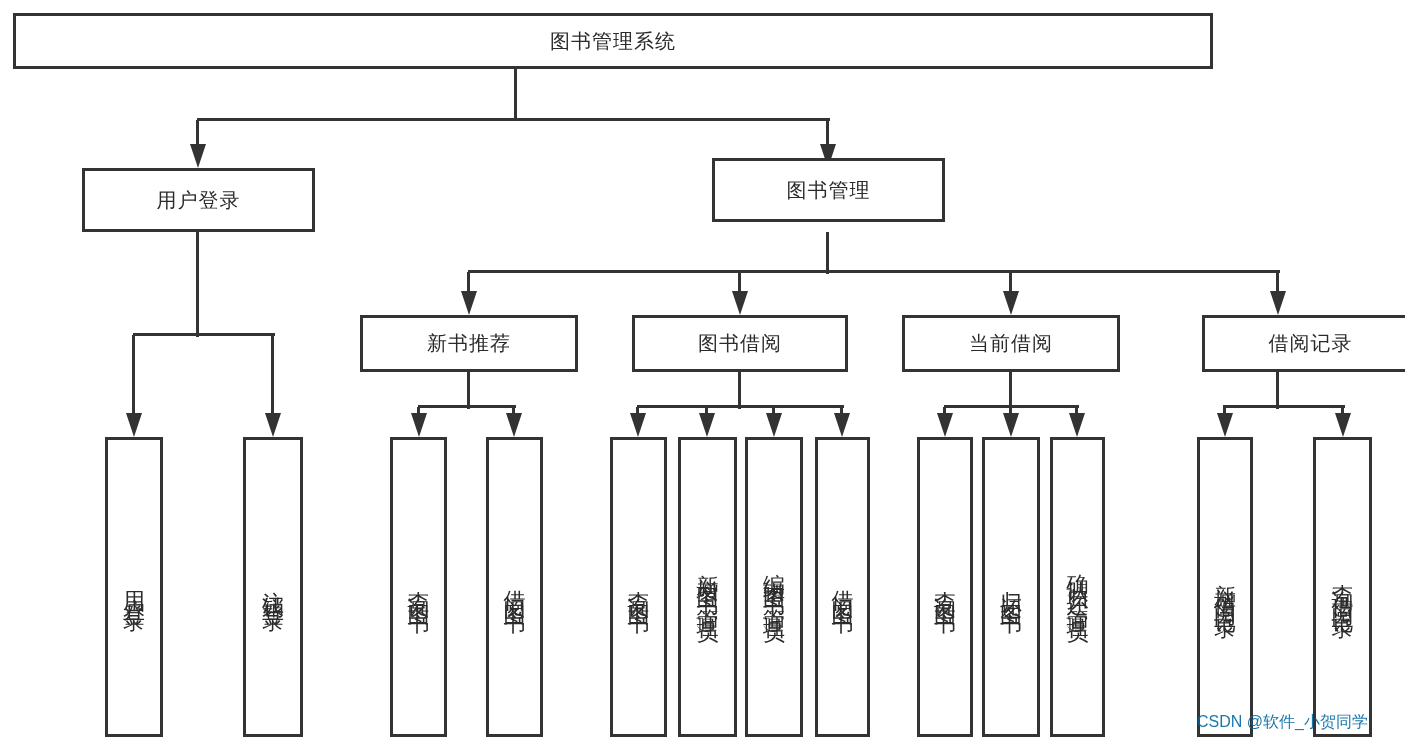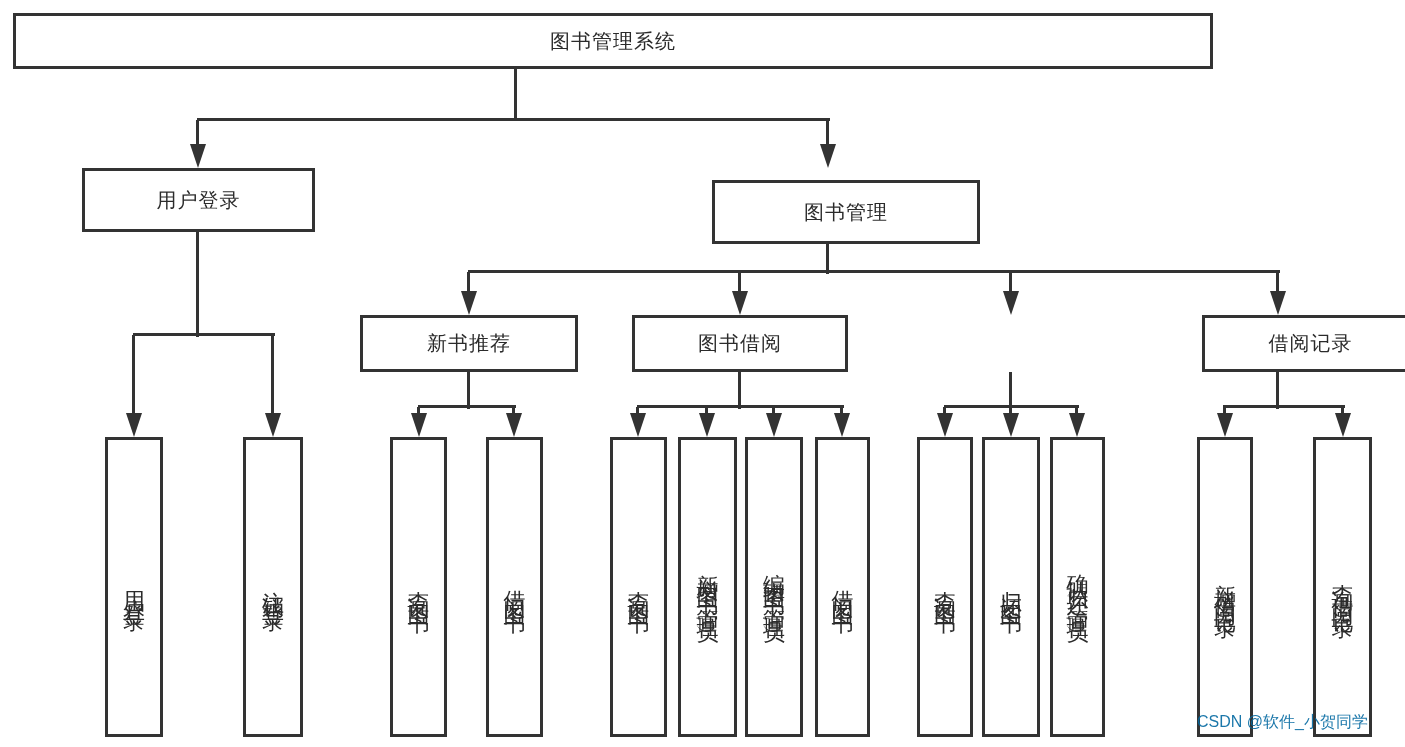--- a/index.html
+++ b/index.html
@@ -39,29 +39,32 @@
 
 <div id="stage">
 
   <div class="hbox" style="left:13px;top:13px;width:1200px;height:56px;">
     <span>图书管理系统</span>
   </div>
 
   <div class="hbox" style="left:82px;top:168px;width:233px;height:64px;">
     <span>用户登录</span>
   </div>
-  <div class="hbox" style="left:712px;top:180px;width:268px;height:64px;">
+  <div class="hbox" style="left:712px;top:158px;width:233px;height:64px;">
     <span>图书管理</span>
   </div>
 
   <div class="hbox" style="left:632px;top:315px;width:216px;height:57px;">
     <span>图书借阅</span>
   </div>
   <div class="hbox" style="left:360px;top:315px;width:218px;height:57px;">
     <span>新书推荐</span>
+  </div>
+  <div class="hbox" style="left:902px;top:315px;width:218px;height:57px;">
+    <span>当前借阅</span>
   </div>
   <div class="hbox" style="left:1170px;top:315px;width:217px;height:57px;margin-left:32px;">
     <span>借阅记录</span>
   </div>
 
   <div class="vbox" style="left:105px;width:58px;">
       <span class="vlabel">用户登录</span>
     </div>
   <div class="vbox" style="left:243px;width:60px;">
       <span class="vlabel">注销登录</span>

